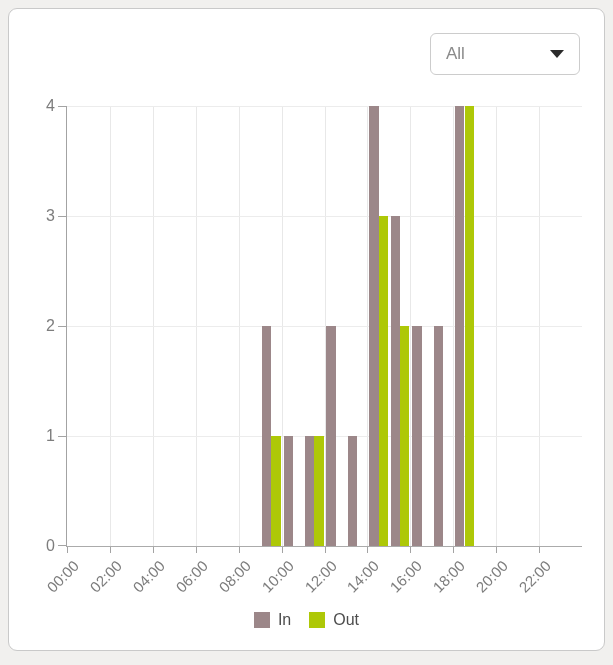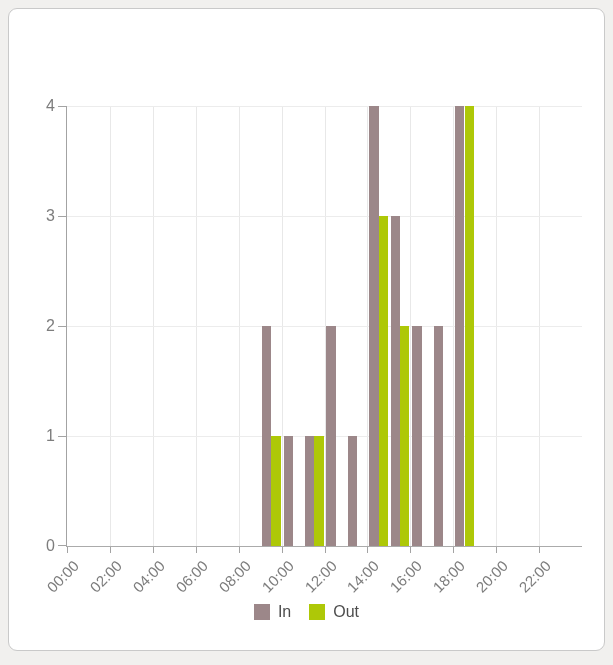--- a/index.html
+++ b/index.html
@@ -59,30 +59,34 @@
     position: absolute; width: 70px; top: 10px;
     text-align: right; font-size: 15px; color: #7d7d7d;
     transform-origin: 100% 0;
     transform: rotate(-45deg);
     white-space: nowrap;
   }
   .legend {
     position: absolute; left: 0; top: 594px; width: 595px;
     display: flex; justify-content: center; align-items: center; gap: 18px;
   }
-  .legend-item { display: flex; align-items: center; gap: 8px; }
+  .legend-item { display: flex; align-items: center; gap: 8px; margin-top: 8px; }
   .legend-swatch { width: 16px; height: 16px; }
   .legend-label { font-size: 16px; color: #4d4d4d; }
 </style>
 </head>
 <body>
 
 <div class="card">
 
 
+  <div class="dropdown">
+    <span class="dropdown-value">All</span>
+    <span class="caret-down"></span>
+  </div>
 
   <div>
     <div class="y-labels">
         <div class="y-label" style="top: 431px;">0</div>
         <div class="y-label" style="top: 321px;">1</div>
         <div class="y-label" style="top: 211px;">2</div>
         <div class="y-label" style="top: 101px;">3</div>
         <div class="y-label" style="top: -9px;">4</div>
       </div>
     <div class="plot">

